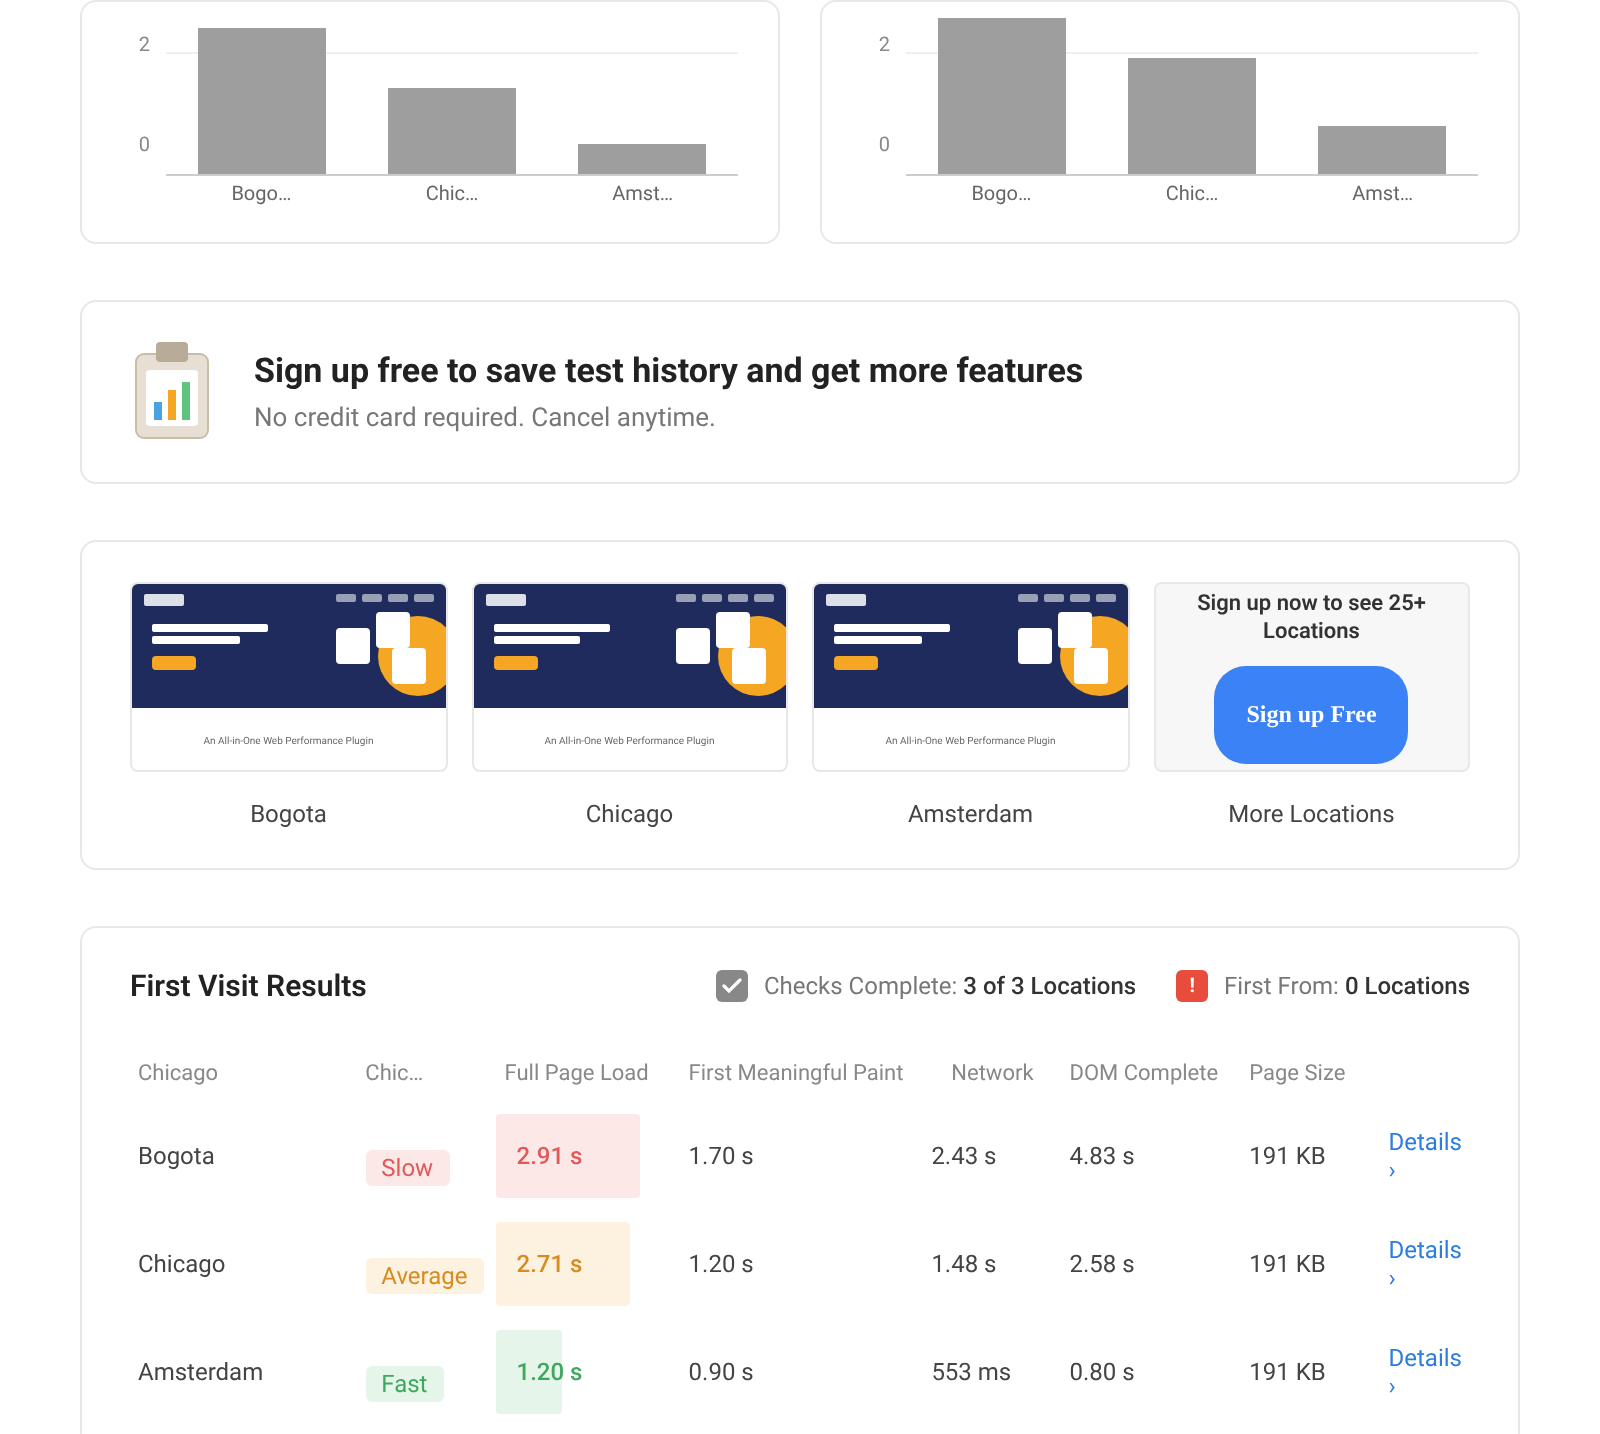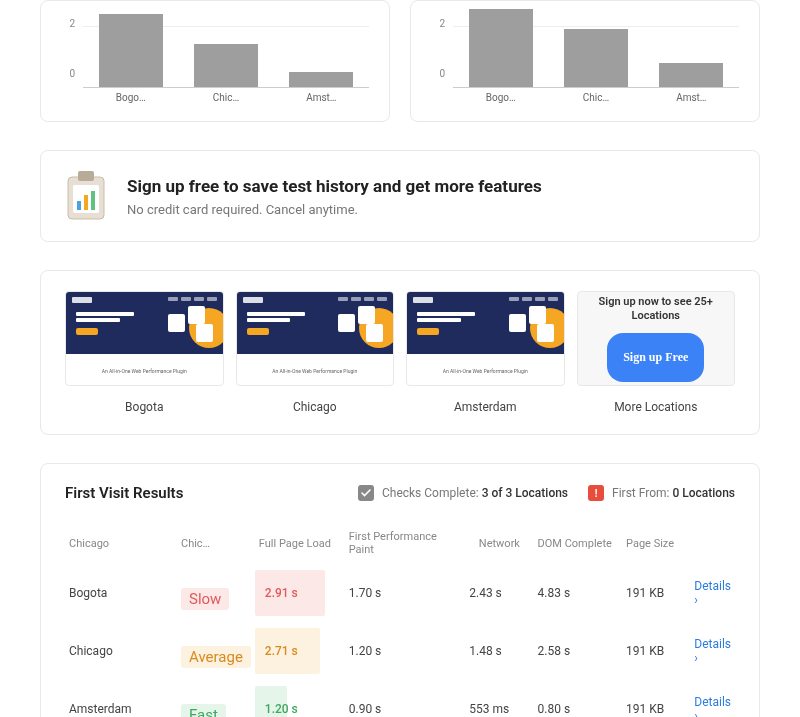--- a/index.html
+++ b/index.html
@@ -53,21 +53,21 @@
 .results-head { display: flex; align-items: center; margin-bottom: 20px; }
 .results-head h3 { font-size: 15px; font-weight: 600; flex: 1; }
 .check-badge { width: 16px; height: 16px; border-radius: 3px; background: #888; display: inline-flex; align-items: center; justify-content: center; margin-right: 8px; }
 .check-badge svg { width: 10px; height: 10px; }
 .err-badge { width: 16px; height: 16px; border-radius: 3px; background: #e74c3c; display: inline-flex; align-items: center; justify-content: center; margin: 0 8px 0 20px; color: #fff; font-size: 10px; font-weight: 700; }
 .stat-txt { font-size: 12px; color: #777; }
 .stat-txt b { color: #333; font-weight: 500; }
 table { width: 100%; border-collapse: collapse; }
 th { text-align: left; font-size: 11px; font-weight: 400; color: #888; padding: 8px 4px; }
 td { font-size: 12px; color: #444; padding: 12px 4px; }
-.pill { display: inline-block; padding: 2px 8px; border-radius: 3px; font-size: 15px; margin-top: 12px; }
+.pill { display: inline-block; padding: 2px 8px; border-radius: 3px; font-size: 12px; margin-top: 12px; }
 .pill-slow { background: #fde8e8; color: #e05a5a; }
 .pill-avg { background: #fdf1e0; color: #d88b1e; }
 .pill-fast { background: #e5f5e9; color: #3fa85f; }
 .load-cell { position: relative; }
 .load-bar { position: absolute; left: 0; top: 6px; bottom: 6px; border-radius: 2px; z-index: 0; }
 .load-bar-slow { background: #fde8e8; }
 .load-bar-avg { background: #fdf1e0; }
 .load-bar-fast { background: #e5f5e9; }
 .load-val { position: relative; z-index: 1; padding-left: 6px; font-weight: 500; }
 .load-val-slow { color: #e05a5a; }
@@ -259,21 +259,21 @@
     <span class="stat-txt">
       <span>First From:</span> <b>0 Locations</b>
     </span>
   </div>
   <table>
     <thead>
         <tr>
       <th class="col-loc">Chicago</th>
       <th class="col-perf">Chic…</th>
       <th class="col-load">Full Page Load</th>
-      <th class="col-fmp">First Performance Paint</th>
+      <th class="col-fmp">First Meaningful Paint</th>
       <th class="col-net">Network</th>
       <th class="col-dom">DOM Complete</th>
       <th class="col-size">Page Size</th>
       <th></th>
     </tr>
       </thead>
     <tbody>
         <tr>
     <td>Bogota</td>
     <td><span class="pill pill-slow">Slow</span></td>

